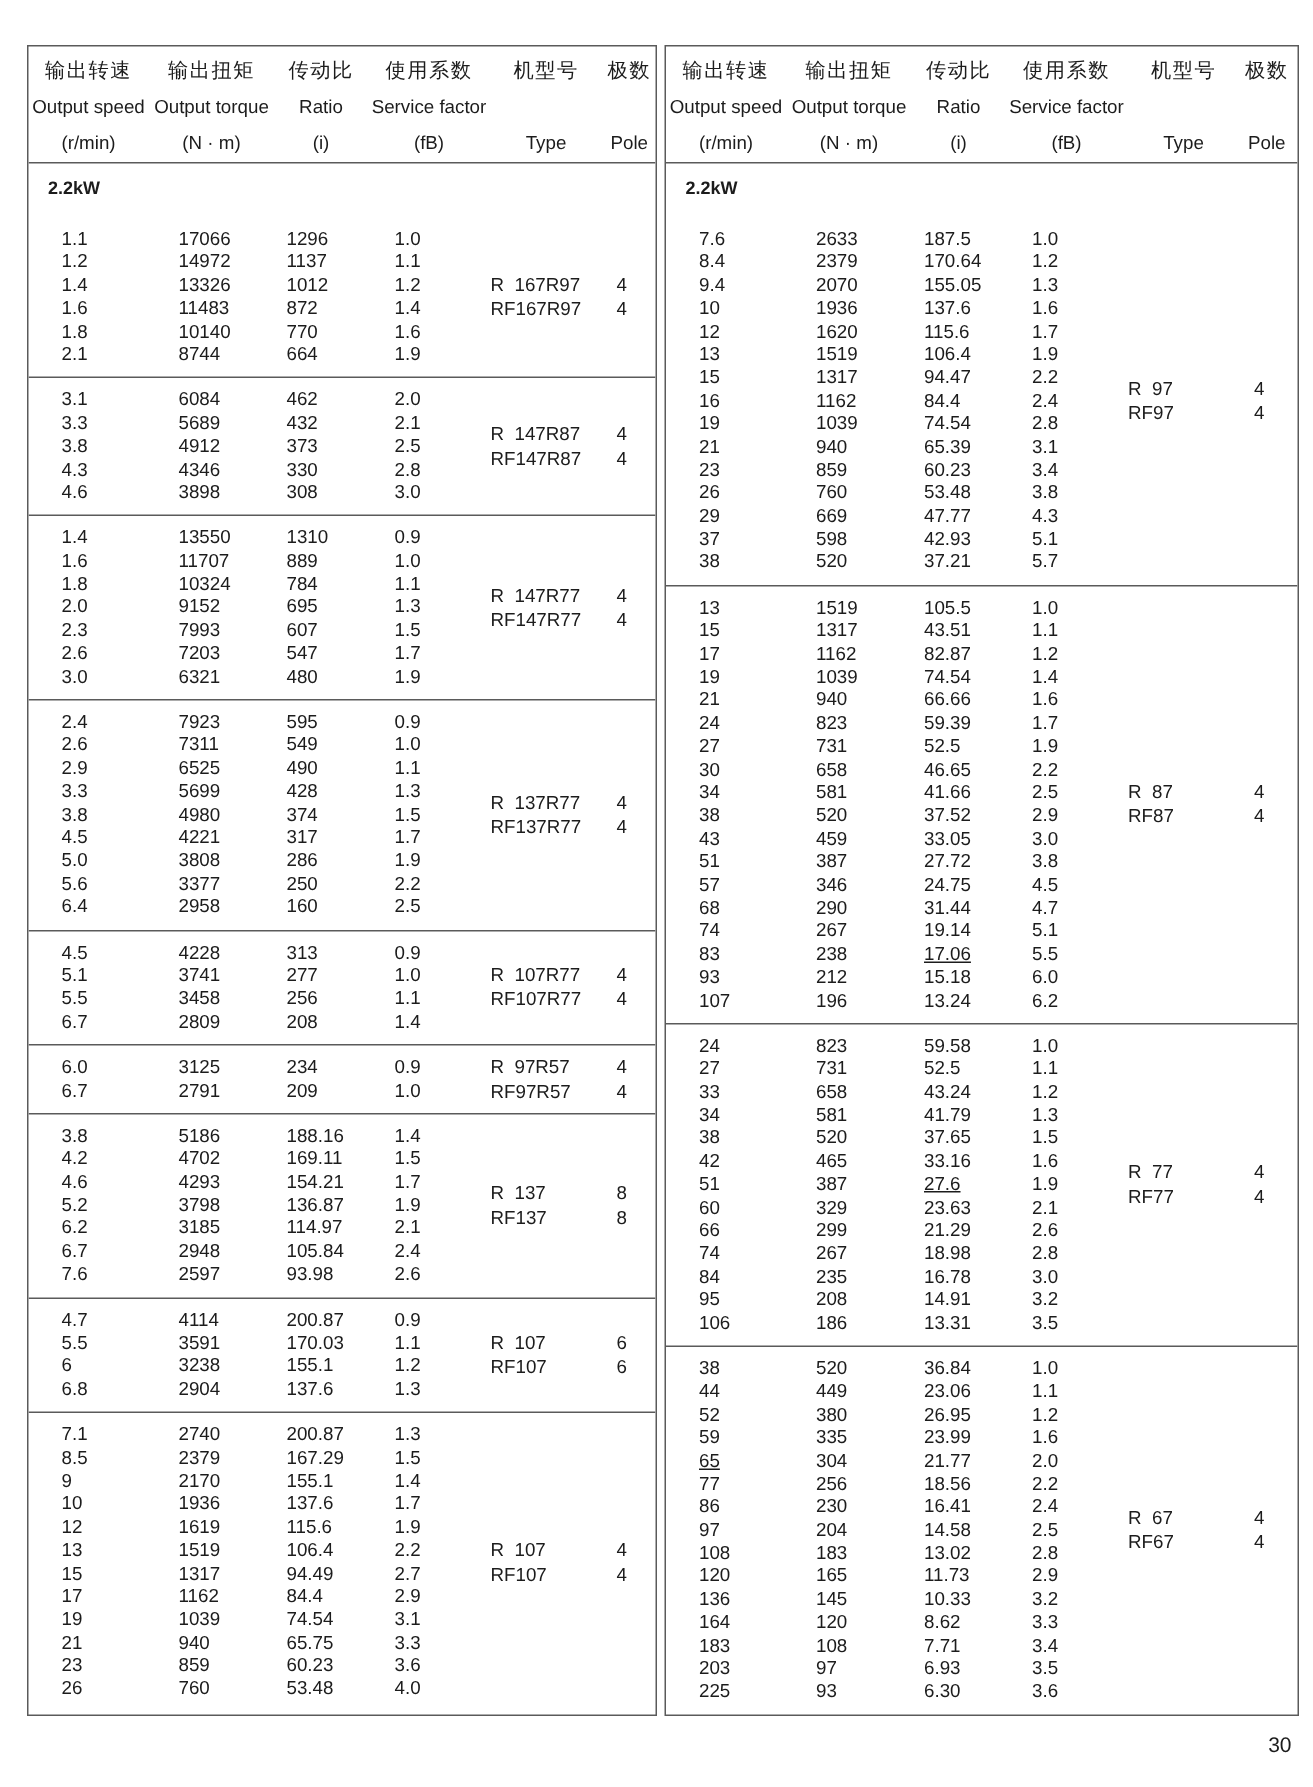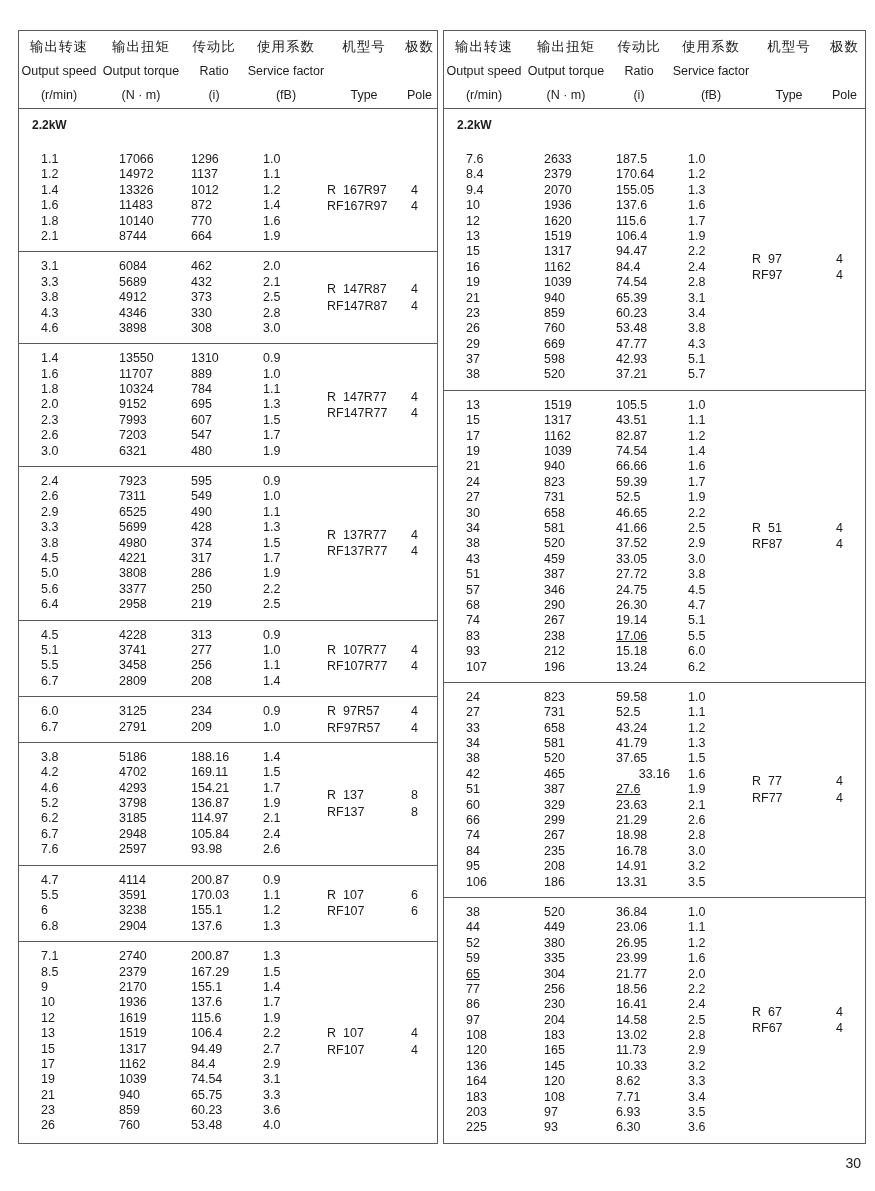--- a/index.html
+++ b/index.html
@@ -224,21 +224,21 @@
           <div class="cell c1" style="grid-area: 7 / 1;">5.0</div>
           <div class="cell c2" style="grid-area: 7 / 2;">3808</div>
           <div class="cell c3" style="grid-area: 7 / 3;">286</div>
           <div class="cell c4" style="grid-area: 7 / 4;">1.9</div>
           <div class="cell c1" style="grid-area: 8 / 1;">5.6</div>
           <div class="cell c2" style="grid-area: 8 / 2;">3377</div>
           <div class="cell c3" style="grid-area: 8 / 3;">250</div>
           <div class="cell c4" style="grid-area: 8 / 4;">2.2</div>
           <div class="cell c1" style="grid-area: 9 / 1;">6.4</div>
           <div class="cell c2" style="grid-area: 9 / 2;">2958</div>
-          <div class="cell c3" style="grid-area: 9 / 3;">219</div>
+          <div class="cell c3" style="grid-area: 9 / 3;">160</div>
           <div class="cell c4" style="grid-area: 9 / 4;">2.5</div>
           <div class="typecell" style="grid-area: 1 / 5 / span 9;"><div>R  137R77</div><div>RF137R77</div></div>
           <div class="polecell" style="grid-area: 1 / 6 / span 9;">
             <div>4</div>
             <div>4</div>
           </div>
         </div>
         <div class="block" style="grid-template-rows: repeat(4, 15.4px);">
           <div class="cell c1" style="grid-area: 1 / 1;">4.5</div>
           <div class="cell c2" style="grid-area: 1 / 2;">4228</div>
@@ -543,39 +543,39 @@
           <div class="cell c1" style="grid-area: 12 / 1;">51</div>
           <div class="cell c2" style="grid-area: 12 / 2;">387</div>
           <div class="cell c3" style="grid-area: 12 / 3;">27.72</div>
           <div class="cell c4" style="grid-area: 12 / 4;">3.8</div>
           <div class="cell c1" style="grid-area: 13 / 1;">57</div>
           <div class="cell c2" style="grid-area: 13 / 2;">346</div>
           <div class="cell c3" style="grid-area: 13 / 3;">24.75</div>
           <div class="cell c4" style="grid-area: 13 / 4;">4.5</div>
           <div class="cell c1" style="grid-area: 14 / 1;">68</div>
           <div class="cell c2" style="grid-area: 14 / 2;">290</div>
-          <div class="cell c3" style="grid-area: 14 / 3;">26.30</div>
+          <div class="cell c3" style="grid-area: 14 / 3;">31.44</div>
           <div class="cell c4" style="grid-area: 14 / 4;">4.7</div>
           <div class="cell c1" style="grid-area: 15 / 1;">74</div>
           <div class="cell c2" style="grid-area: 15 / 2;">267</div>
           <div class="cell c3" style="grid-area: 15 / 3;">19.14</div>
           <div class="cell c4" style="grid-area: 15 / 4;">5.1</div>
           <div class="cell c1" style="grid-area: 16 / 1;">83</div>
           <div class="cell c2" style="grid-area: 16 / 2;">238</div>
           <div class="cell c3" style="grid-area: 16 / 3; text-decoration: underline;">17.06</div>
           <div class="cell c4" style="grid-area: 16 / 4;">5.5</div>
           <div class="cell c1" style="grid-area: 17 / 1;">93</div>
           <div class="cell c2" style="grid-area: 17 / 2;">212</div>
           <div class="cell c3" style="grid-area: 17 / 3;">15.18</div>
           <div class="cell c4" style="grid-area: 17 / 4;">6.0</div>
           <div class="cell c1" style="grid-area: 18 / 1;">107</div>
           <div class="cell c2" style="grid-area: 18 / 2;">196</div>
           <div class="cell c3" style="grid-area: 18 / 3;">13.24</div>
           <div class="cell c4" style="grid-area: 18 / 4;">6.2</div>
-          <div class="typecell" style="grid-area: 1 / 5 / span 18;"><div>R  51</div><div>RF87</div></div>
+          <div class="typecell" style="grid-area: 1 / 5 / span 18;"><div>R  87</div><div>RF87</div></div>
           <div class="polecell" style="grid-area: 1 / 6 / span 18;">
             <div>4</div>
             <div>4</div>
           </div>
         </div>
         <div class="block" style="grid-template-rows: repeat(13, 15.4px);">
           <div class="cell c1" style="grid-area: 1 / 1;">24</div>
           <div class="cell c2" style="grid-area: 1 / 2;">823</div>
           <div class="cell c3" style="grid-area: 1 / 3;">59.58</div>
           <div class="cell c4" style="grid-area: 1 / 4;">1.0</div>
@@ -590,21 +590,21 @@
           <div class="cell c1" style="grid-area: 4 / 1;">34</div>
           <div class="cell c2" style="grid-area: 4 / 2;">581</div>
           <div class="cell c3" style="grid-area: 4 / 3;">41.79</div>
           <div class="cell c4" style="grid-area: 4 / 4;">1.3</div>
           <div class="cell c1" style="grid-area: 5 / 1;">38</div>
           <div class="cell c2" style="grid-area: 5 / 2;">520</div>
           <div class="cell c3" style="grid-area: 5 / 3;">37.65</div>
           <div class="cell c4" style="grid-area: 5 / 4;">1.5</div>
           <div class="cell c1" style="grid-area: 6 / 1;">42</div>
           <div class="cell c2" style="grid-area: 6 / 2;">465</div>
-          <div class="cell c3" style="grid-area: 6 / 3; text-align: right;">33.16</div>
+          <div class="cell c3" style="grid-area: 6 / 3;">33.16</div>
           <div class="cell c4" style="grid-area: 6 / 4;">1.6</div>
           <div class="cell c1" style="grid-area: 7 / 1;">51</div>
           <div class="cell c2" style="grid-area: 7 / 2;">387</div>
           <div class="cell c3" style="grid-area: 7 / 3; text-decoration: underline;">27.6</div>
           <div class="cell c4" style="grid-area: 7 / 4;">1.9</div>
           <div class="cell c1" style="grid-area: 8 / 1;">60</div>
           <div class="cell c2" style="grid-area: 8 / 2;">329</div>
           <div class="cell c3" style="grid-area: 8 / 3;">23.63</div>
           <div class="cell c4" style="grid-area: 8 / 4;">2.1</div>
           <div class="cell c1" style="grid-area: 9 / 1;">66</div>

